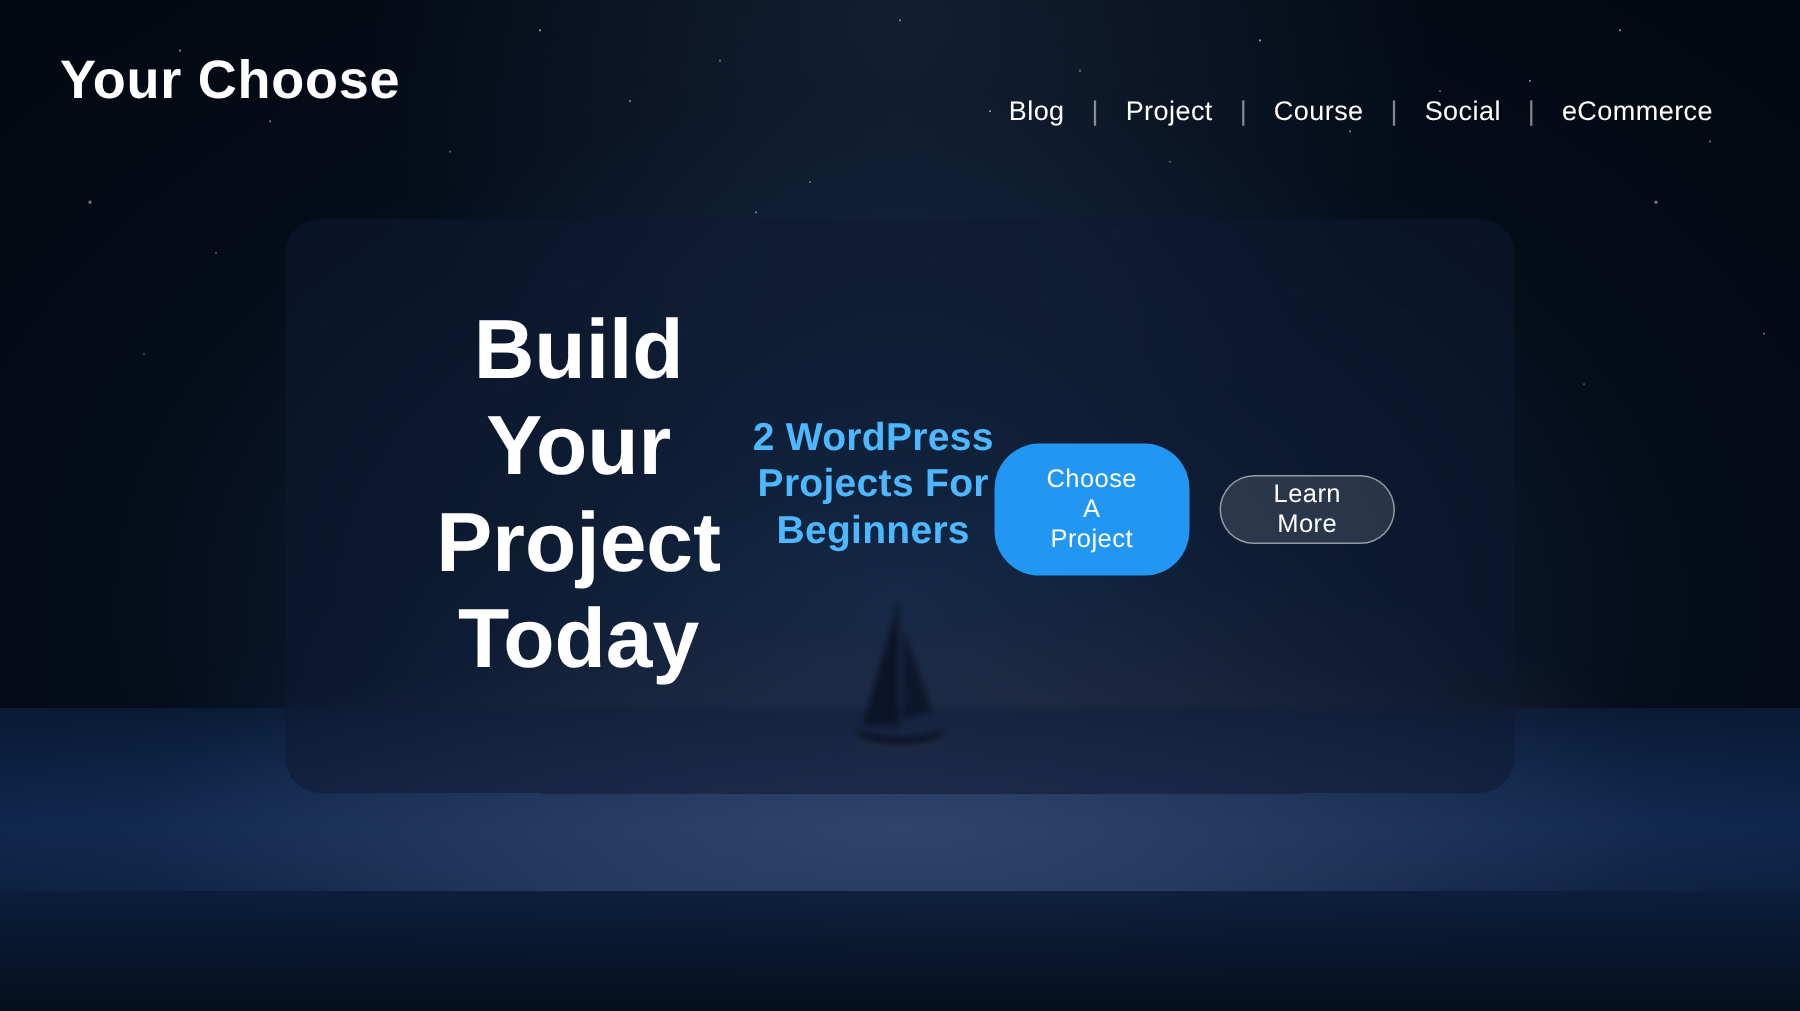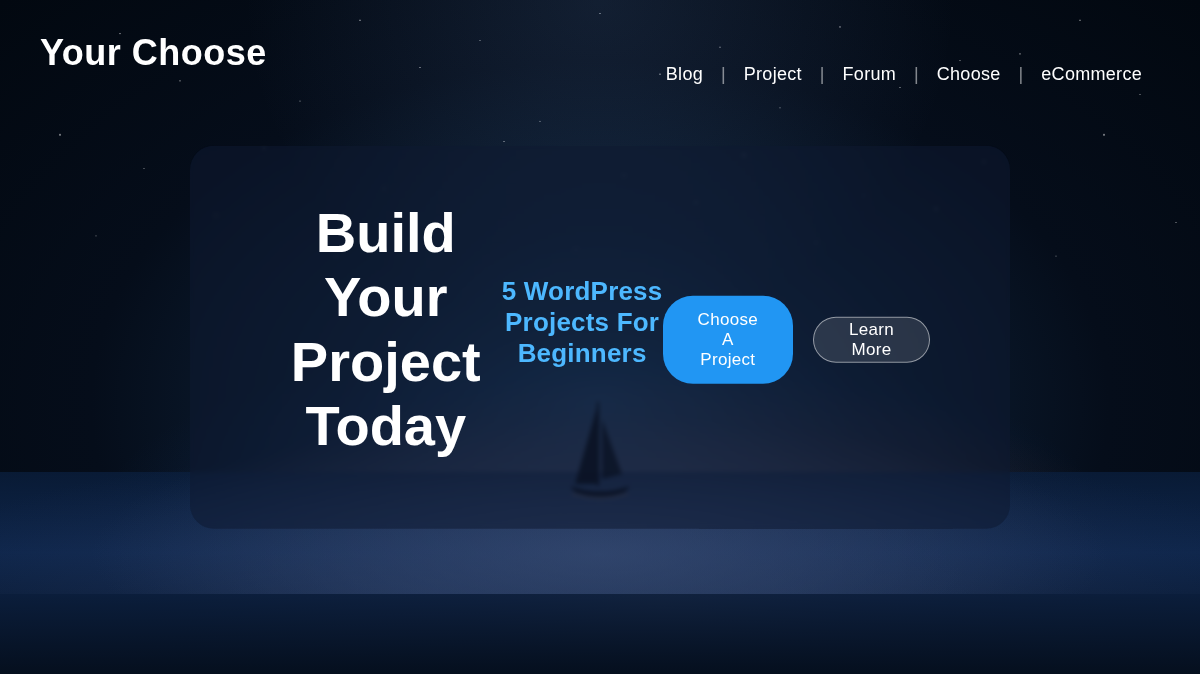--- a/index.html
+++ b/index.html
@@ -288,37 +288,37 @@
     <li>
       <span class="nav-separator">|</span>
     </li>
     <li>
       <a>Project</a>
     </li>
     <li>
       <span class="nav-separator">|</span>
     </li>
     <li>
-      <a>Forum</a>
+      <a>Course</a>
     </li>
     <li>
       <span class="nav-separator">|</span>
     </li>
     <li>
-      <a>Choose</a>
+      <a>Social</a>
     </li>
     <li>
       <span class="nav-separator">|</span>
     </li>
     <li>
       <a>eCommerce</a>
     </li>
   </ul>
 </nav>
 
 <div class="hero-container">
   <h1 class="hero-title">Build Your Project Today</h1>
-  <p class="hero-subtitle">5 WordPress Projects For Beginners</p>
+  <p class="hero-subtitle">2 WordPress Projects For Beginners</p>
   <div class="hero-buttons">
     <button class="btn-primary">Choose A Project</button>
     <button class="btn-secondary">Learn More</button>
   </div>
 </div>
 
 </body></html>

